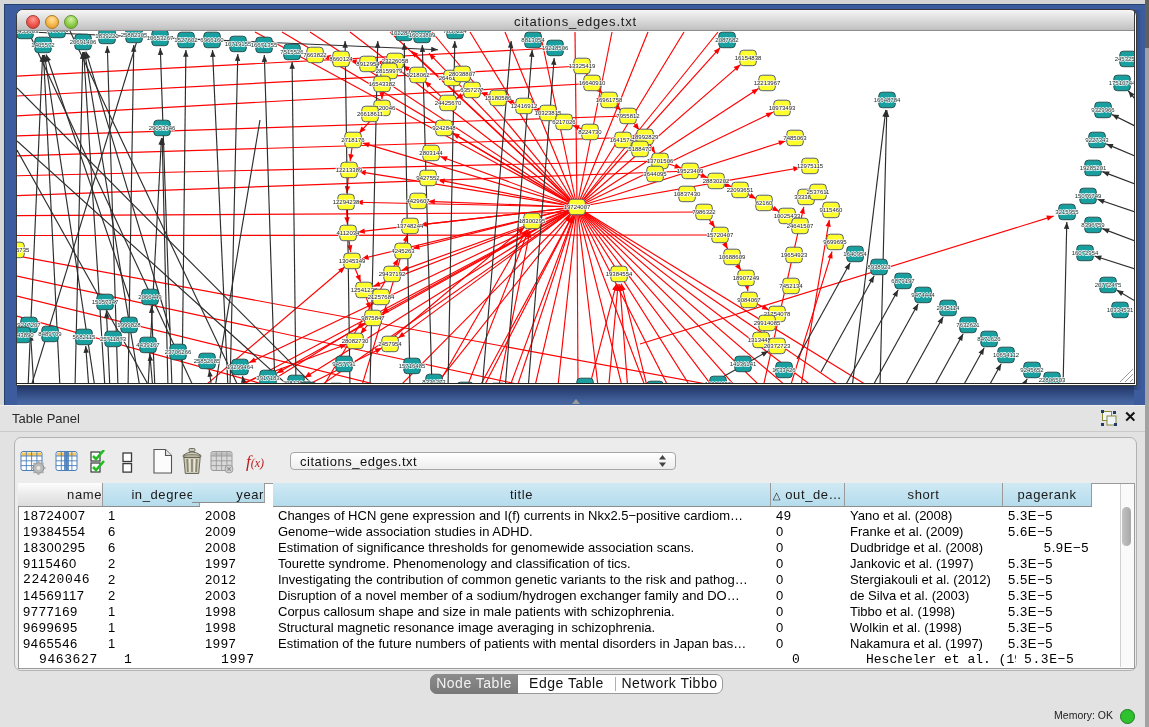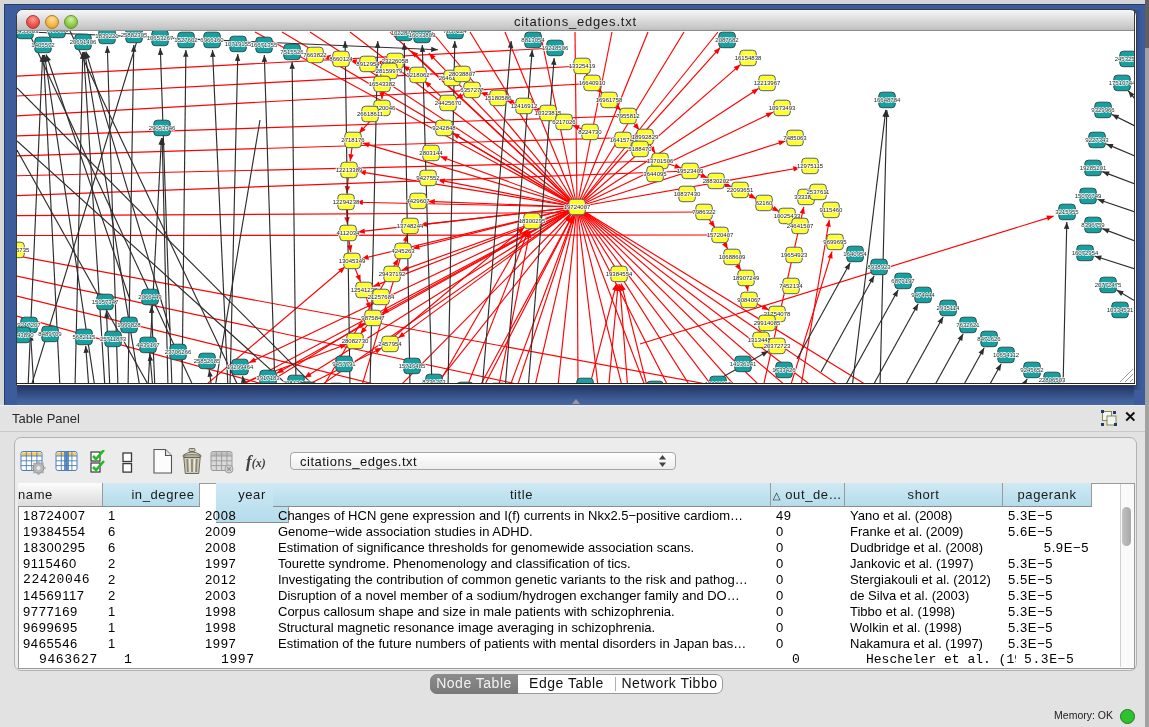--- a/index.html
+++ b/index.html
@@ -724,33 +724,33 @@
     <rect x="2" y="2.5" width="19" height="3.5" fill="#bdbdbd"></rect>
     <line x1="6.3" y1="2" x2="6.3" y2="20.5" stroke="#9a9a9a" stroke-width="0.9"></line>
     <line x1="11.6" y1="2" x2="11.6" y2="20.5" stroke="#9a9a9a" stroke-width="0.9"></line>
     <line x1="16.9" y1="2" x2="16.9" y2="20.5" stroke="#9a9a9a" stroke-width="0.9"></line>
     <line x1="1" y1="6" x2="22" y2="6" stroke="#9a9a9a" stroke-width="0.9"></line>
     <line x1="1" y1="10.8" x2="22" y2="10.8" stroke="#9a9a9a" stroke-width="0.9"></line>
     <line x1="1" y1="15.6" x2="22" y2="15.6" stroke="#9a9a9a" stroke-width="0.9"></line>
     <circle cx="19" cy="19" r="4" fill="#cfcfcf" stroke="#a0a0a0"></circle>
     <path d="M17.3 17.3 L20.7 20.7 M20.7 17.3 L17.3 20.7" stroke="#909090" stroke-width="1.2"></path>
   </svg>
-<div style="position:absolute;left:246px;top:452px;font-family:'Liberation Serif',serif;font-style:italic;font-weight:bold;font-size:17px;color:#404040">f<span style="font-size:12px">(x)</span></div>
+<div style="position:absolute;left:246px;top:452px;font-family:'Liberation Serif',serif;font-style:italic;font-weight:normal;font-size:17px;color:#b91c1c">f<span style="font-size:12px">(x)</span></div>
 
 <div class="abs" style="left:290px;top:452px;width:386px;height:18px;background:linear-gradient(#ffffff,#ededed);border:1px solid #a6a6a6;border-radius:4px;box-sizing:border-box"></div>
 <div class="abs" style="left:300px;top:454px;font-size:13px;letter-spacing:0.5px;color:#111">citations_edges.txt</div>
 <svg class="abs" style="left:658px;top:455px" width="9" height="12" viewBox="0 0 9 12">
 <path d="M4.5 0 L8 4.5 L1 4.5 Z" fill="#444"></path>
     <path d="M4.5 12 L8 7.5 L1 7.5 Z" fill="#444"></path>
   </svg>
 
 <div class="abs" style="left:18px;top:483px;width:1115px;height:184px;background:#ffffff;border:1px solid #9a9a9a;box-sizing:content-box"></div>
-<div style="position:absolute;left:18px;top:483px;width:85px;height:24px;background:linear-gradient(#fdfdfd,#e9e9e9 55%,#dcdcdc);border-right:1px solid #9a9a9a;border-bottom:1px solid #8c8c8c;box-sizing:border-box;text-align:left;line-height:23px;font-size:13px;letter-spacing:0.6px;color:#1a1a1a;">name</div>
+<div style="position:absolute;left:18px;top:483px;width:85px;height:24px;background:linear-gradient(#fdfdfd,#e9e9e9 55%,#dcdcdc);border-right:1px solid #9a9a9a;border-bottom:1px solid #8c8c8c;box-sizing:border-box;text-align:right;line-height:23px;font-size:13px;letter-spacing:0.6px;color:#1a1a1a;">name</div>
 <div style="position:absolute;left:103px;top:483px;width:97px;height:24px;background:linear-gradient(#cfe9f4,#b5dcec);border-right:1px solid #9a9a9a;border-bottom:1px solid #8c8c8c;box-sizing:border-box;text-align:center;line-height:23px;font-size:13px;letter-spacing:0.6px;color:#1a1a1a;padding-left:24px;">in_degree</div>
-<div style="position:absolute;left:216px;top:483px;width:73px;height:40px;background:linear-gradient(#cfe9f4,#b5dcec);border-right:1px solid #9a9a9a;border-bottom:1px solid #8c8c8c;box-sizing:border-box;text-align:center;line-height:23px;font-size:13px;letter-spacing:0.6px;color:#1a1a1a;">year</div>
+<div style="position:absolute;left:192px;top:483px;width:73px;height:20px;background:linear-gradient(#cfe9f4,#b5dcec);border-right:1px solid #9a9a9a;border-bottom:1px solid #8c8c8c;box-sizing:border-box;text-align:right;line-height:23px;font-size:13px;letter-spacing:0.6px;color:#1a1a1a;">year</div>
 <div style="position:absolute;left:273px;top:483px;width:498px;height:24px;background:linear-gradient(#cfe9f4,#b5dcec);border-right:1px solid #9a9a9a;border-bottom:1px solid #8c8c8c;box-sizing:border-box;text-align:center;line-height:23px;font-size:13px;letter-spacing:0.6px;color:#1a1a1a;">title</div>
 <div style="position:absolute;left:771px;top:483px;width:74px;height:24px;background:linear-gradient(#cfe9f4,#b5dcec);border-right:1px solid #9a9a9a;border-bottom:1px solid #8c8c8c;box-sizing:border-box;text-align:center;line-height:23px;font-size:13px;letter-spacing:0.6px;color:#1a1a1a;"><span style="font-size:10px;">△</span> out_de…</div>
 <div style="position:absolute;left:845px;top:483px;width:158px;height:24px;background:linear-gradient(#cfe9f4,#b5dcec);border-right:1px solid #9a9a9a;border-bottom:1px solid #8c8c8c;box-sizing:border-box;text-align:center;line-height:23px;font-size:13px;letter-spacing:0.6px;color:#1a1a1a;">short</div>
 <div style="position:absolute;left:1003px;top:483px;width:89px;height:24px;background:linear-gradient(#cfe9f4,#b5dcec);border-right:1px solid #9a9a9a;border-bottom:1px solid #8c8c8c;box-sizing:border-box;text-align:center;line-height:23px;font-size:13px;letter-spacing:0.6px;color:#1a1a1a;">pagerank</div>
 <div class="abs" style="left:0;top:0;font-size:13px;color:#000">
     <div style="position:absolute;left:0;top:508px;width:1102px;height:16px;">
       <div style="position:absolute;left:23px;top:0;width:77px;overflow:hidden;white-space:nowrap;letter-spacing:0.6px;">18724007</div>
       <div style="position:absolute;left:108px;top:0;width:89px;overflow:hidden;white-space:nowrap;letter-spacing:0.6px;">1</div>
       <div style="position:absolute;left:205px;top:0;width:65px;overflow:hidden;white-space:nowrap;letter-spacing:0.6px;">2008</div>
       <div style="position:absolute;left:278px;top:0;width:490px;overflow:hidden;white-space:nowrap;">Changes of HCN gene expression and I(f) currents in Nkx2.5−positive cardiom…</div>

